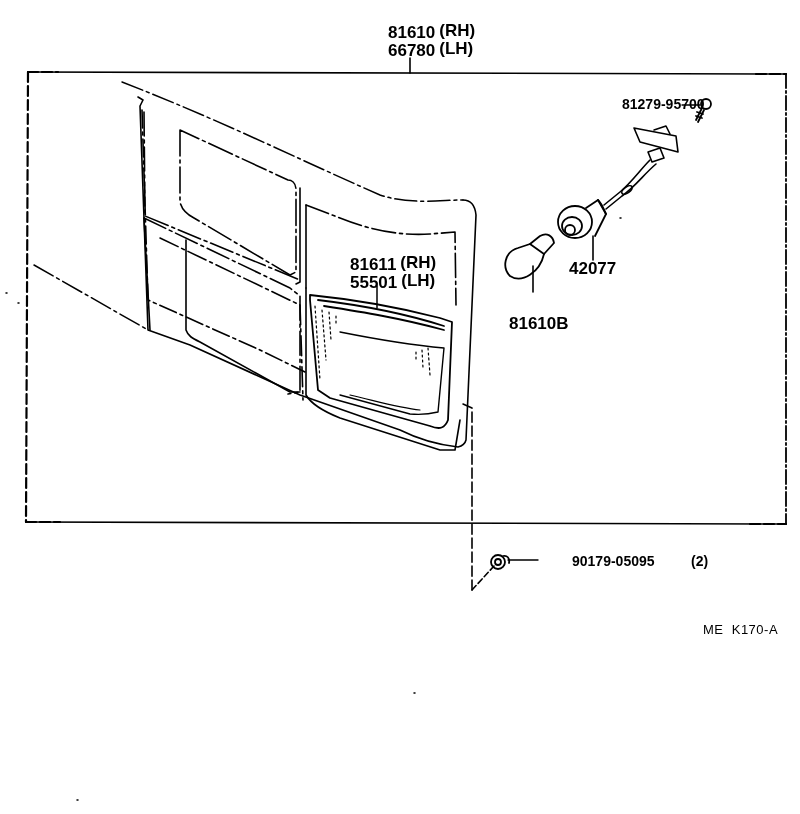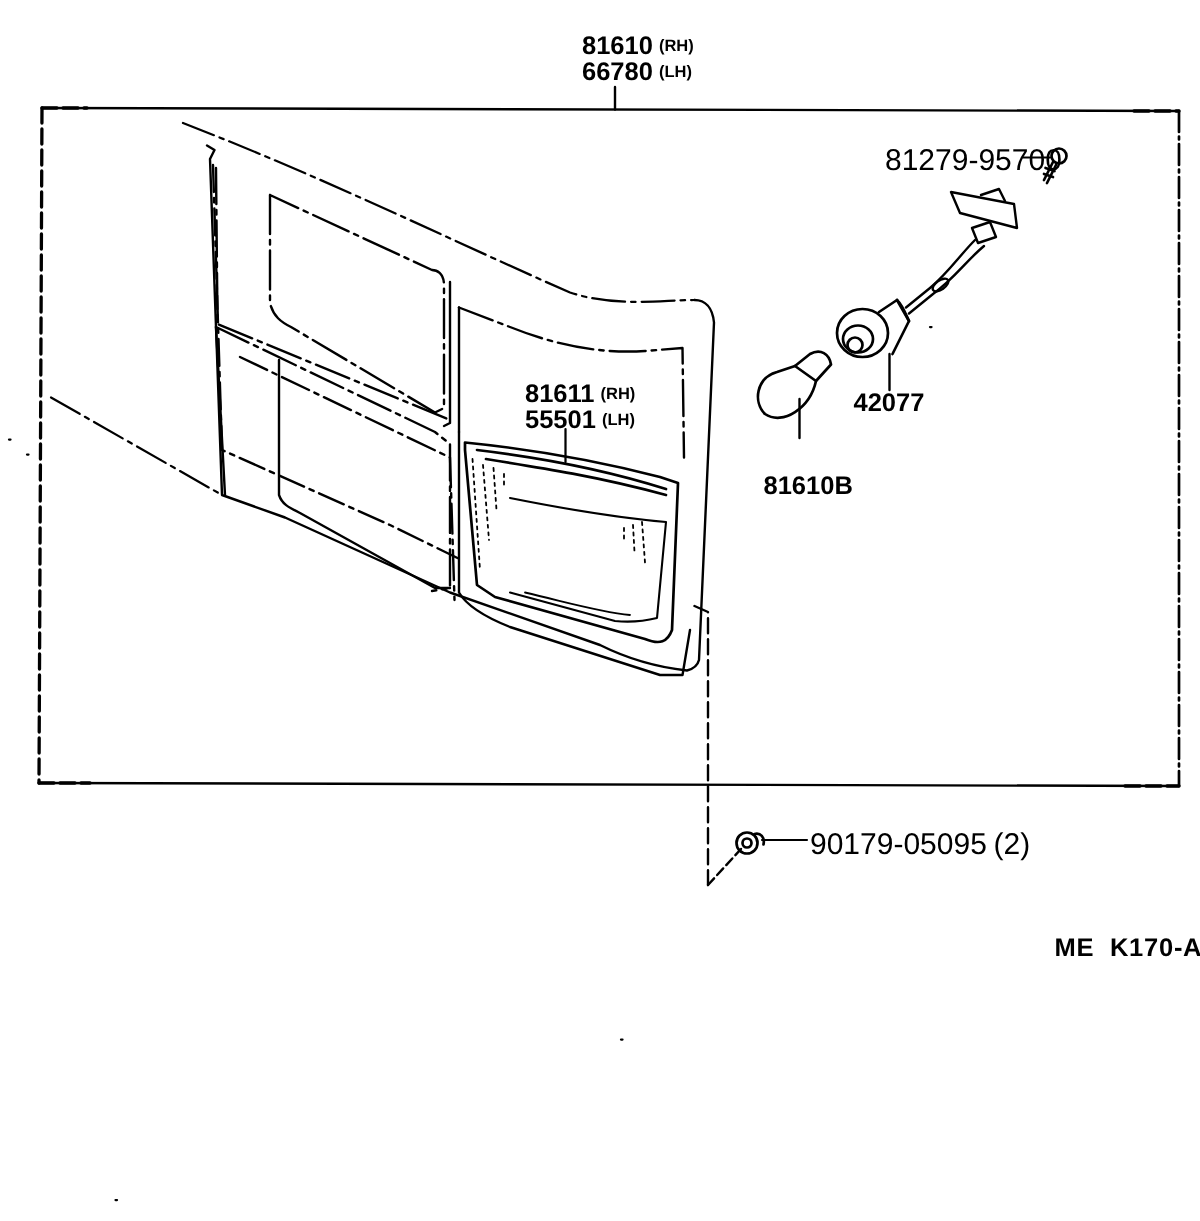--- a/index.html
+++ b/index.html
@@ -1,22 +1,22 @@
 <!DOCTYPE html>
 <html><head>
   <meta charset="utf-8">
   <style>
     html, body { margin: 0; padding: 0; background: #ffffff; }
     body { width: 800px; height: 814px; position: relative; overflow: hidden; font-family: "Liberation Sans", sans-serif; }
     svg.diagram { position: absolute; left: 0; top: 0; width: 800px; height: 814px; }
     .lbl { position: absolute; color: #000; font-family: "Liberation Sans", sans-serif; font-weight: bold; white-space: nowrap; line-height: 1; }
     .pn { font-size: 17px; letter-spacing: 0px; }
-    .side { font-size: 11px; margin-left: 4px; vertical-align: 2px; }
-    .pn-sm { font-size: 20px; font-weight: normal; }
-    .code { font-size: 17px; font-weight: bold; letter-spacing: 0.5px; }
+    .side { font-size: 17px; margin-left: 4px; vertical-align: 2px; }
+    .pn-sm { font-size: 14px; font-weight: bold; margin-left: 32px; }
+    .code { font-size: 13px; font-weight: normal; letter-spacing: 0.5px; }
     .hot { cursor: pointer; }
   </style>
 </head>
 <body>
 
 <svg class="diagram" viewBox="0 0 800 814" xmlns="http://www.w3.org/2000/svg">
   <g fill="none" stroke="#000" stroke-linecap="round" stroke-linejoin="round">
 
     <g stroke-width="2.2" stroke-dasharray="10,4">
       <line x1="28" y1="72" x2="786" y2="74" stroke-dasharray="none" stroke-width="1.6"></line>

